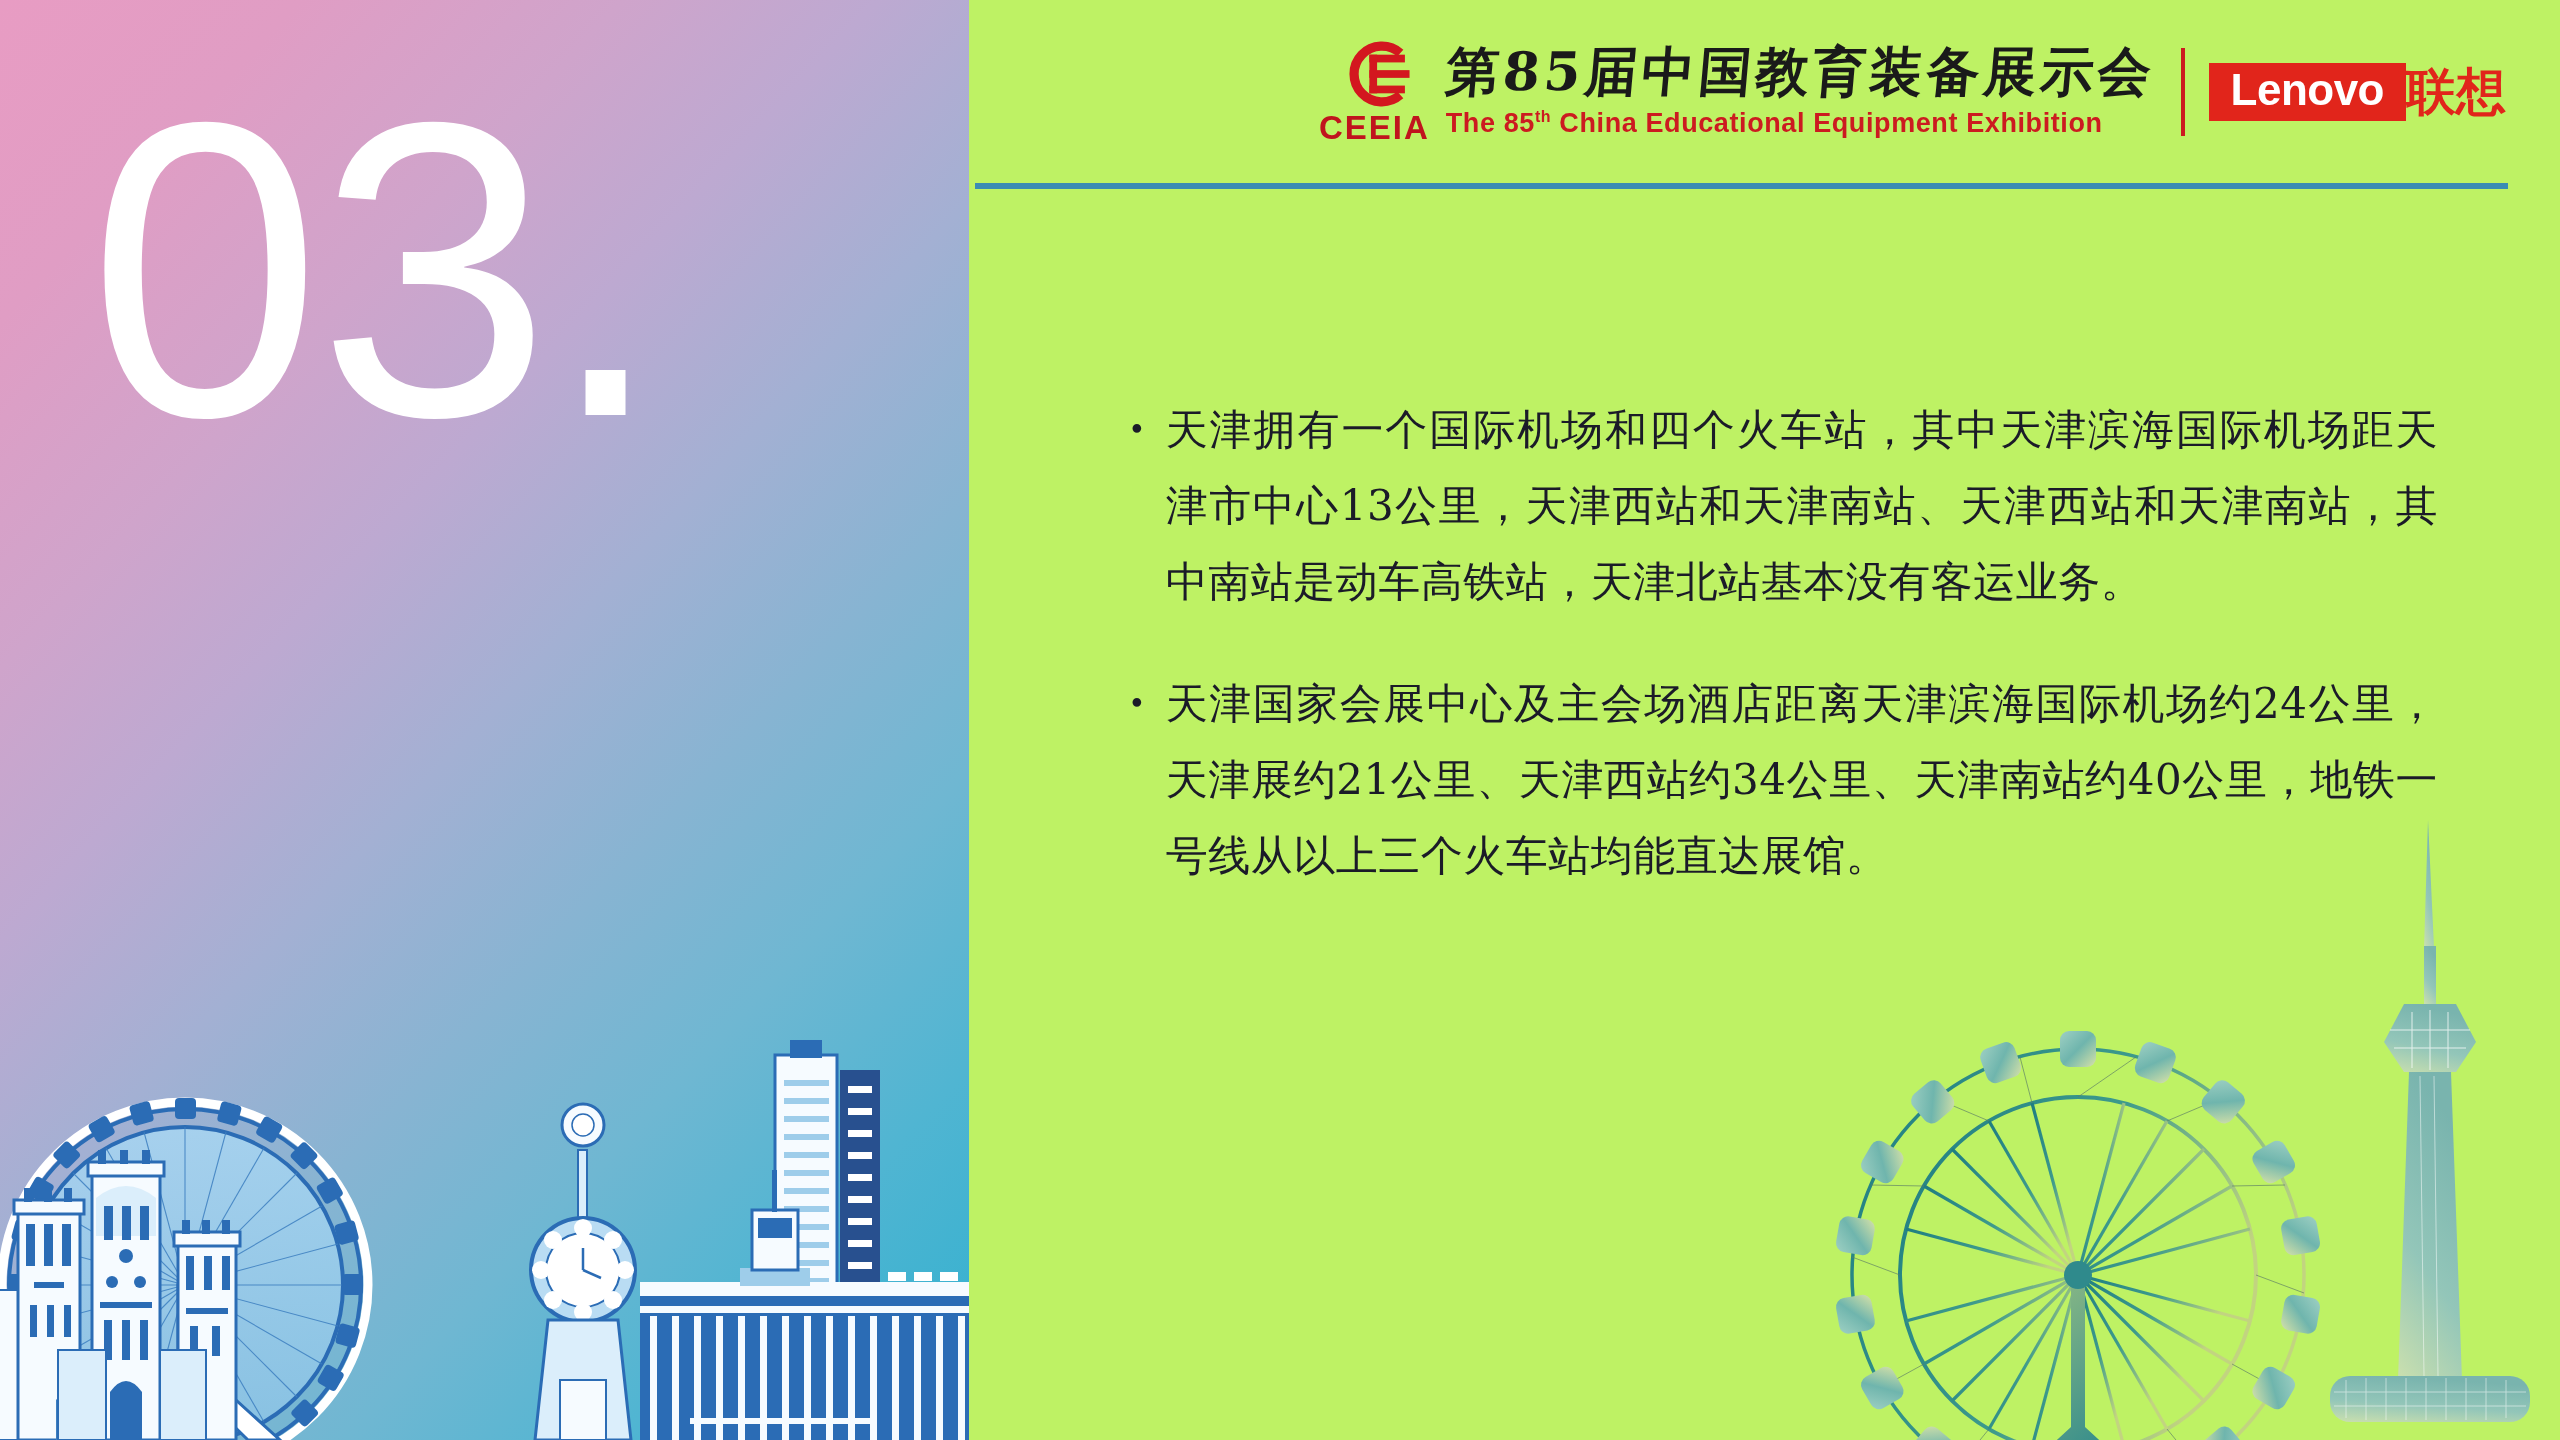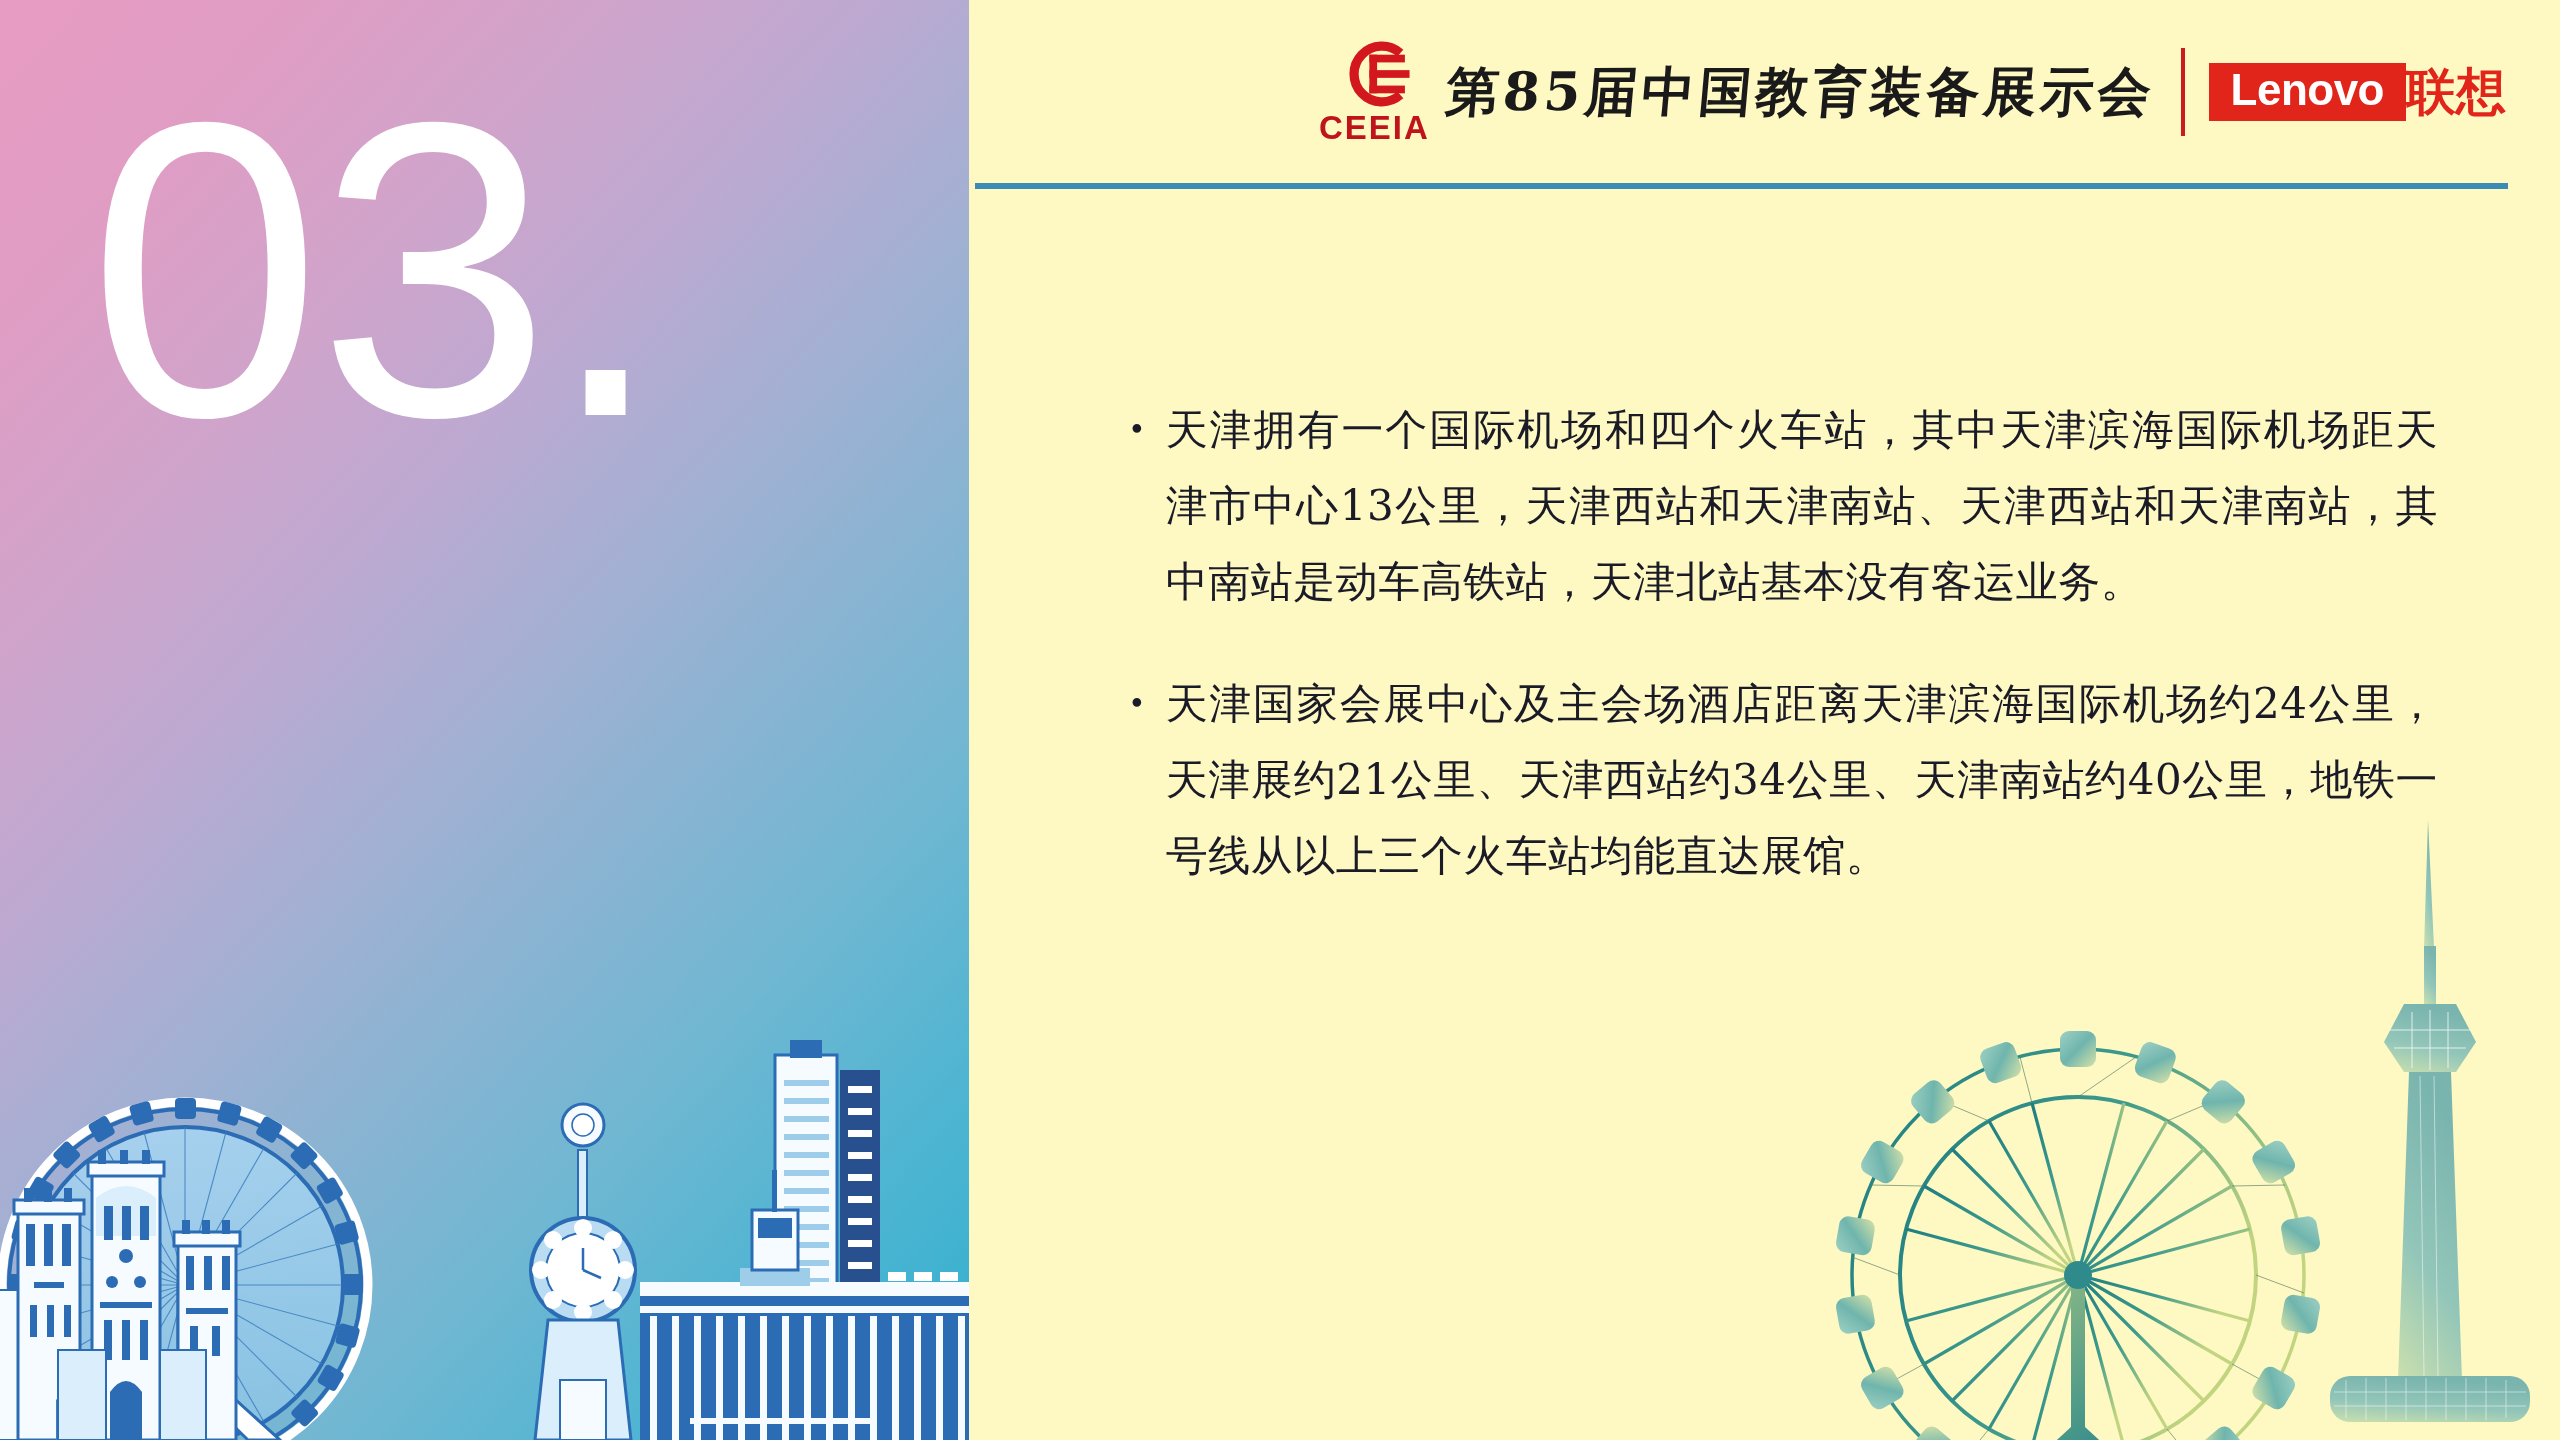--- a/index.html
+++ b/index.html
@@ -5,21 +5,21 @@
   * { box-sizing: border-box; margin: 0; padding: 0; }
   html, body {
     width: 2560px; height: 1440px;
     overflow: hidden;
     background: #ffffff;
     font-family: "Liberation Sans", "DejaVu Sans", sans-serif;
   }
   #slide {
     position: relative;
     width: 2560px; height: 1440px;
-    background: #fef9c3;
+    background: #bef264;
     overflow: hidden;
   }
 
   
   #left-panel {
     position: absolute;
     left: 0; top: 0;
     width: 969px; height: 1440px;
     overflow: hidden;
     background:
@@ -408,20 +408,21 @@
           <rect x="44" y="19" width="46" height="10" fill="#d3171f"></rect>
           <rect x="44" y="39" width="52" height="10" fill="#d3171f"></rect>
           <rect x="44" y="59" width="46" height="10" fill="#d3171f"></rect>
           <rect x="44" y="19" width="10" height="50" fill="#d3171f"></rect>
         </svg>
         <div class="ceeia-word">CEEIA</div>
       </div>
 
       <div class="titles">
         <div class="cn-title">第85届中国教育装备展示会</div>
+        <div class="en-title"><span>The 85</span><sup>th</sup><span> China  Educational  Equipment  Exhibition</span></div>
       </div>
 
       <div class="vdivider"></div>
 
       <div class="lenovo-block">
         <div class="lenovo-box">Lenovo</div>
         <div class="lenovo-cn">联想</div>
       </div>
     </div>
   </div>

